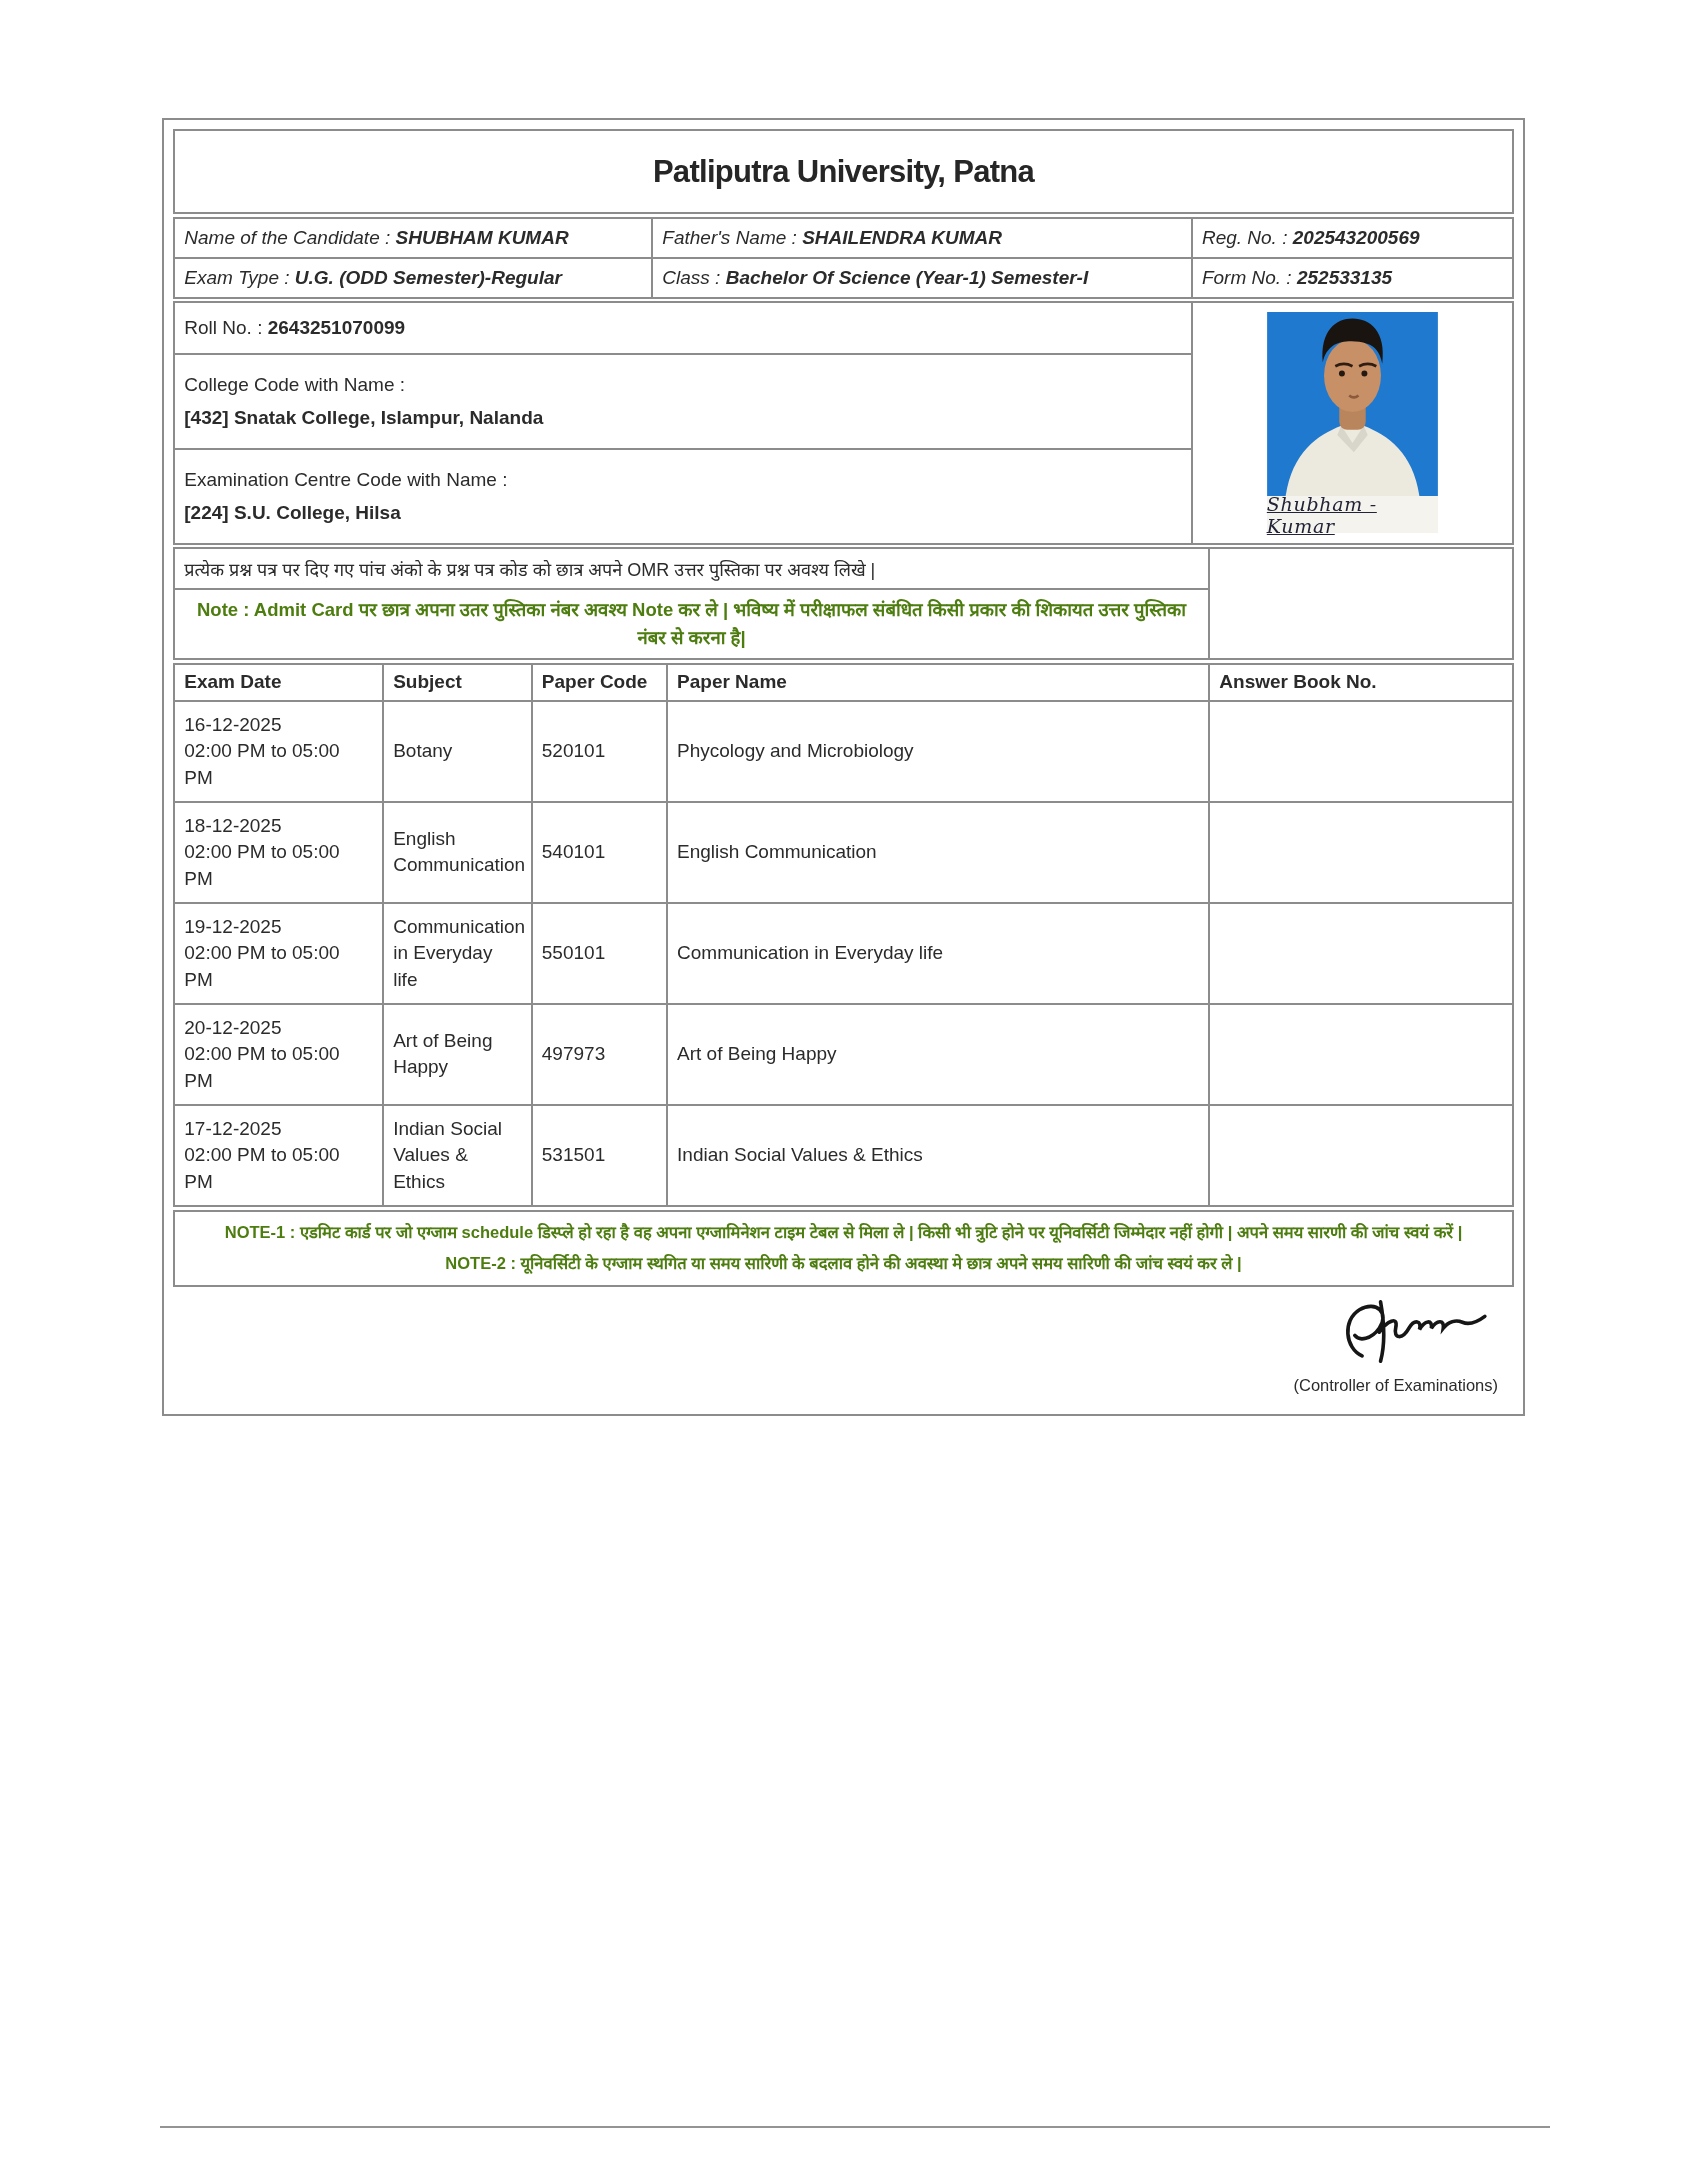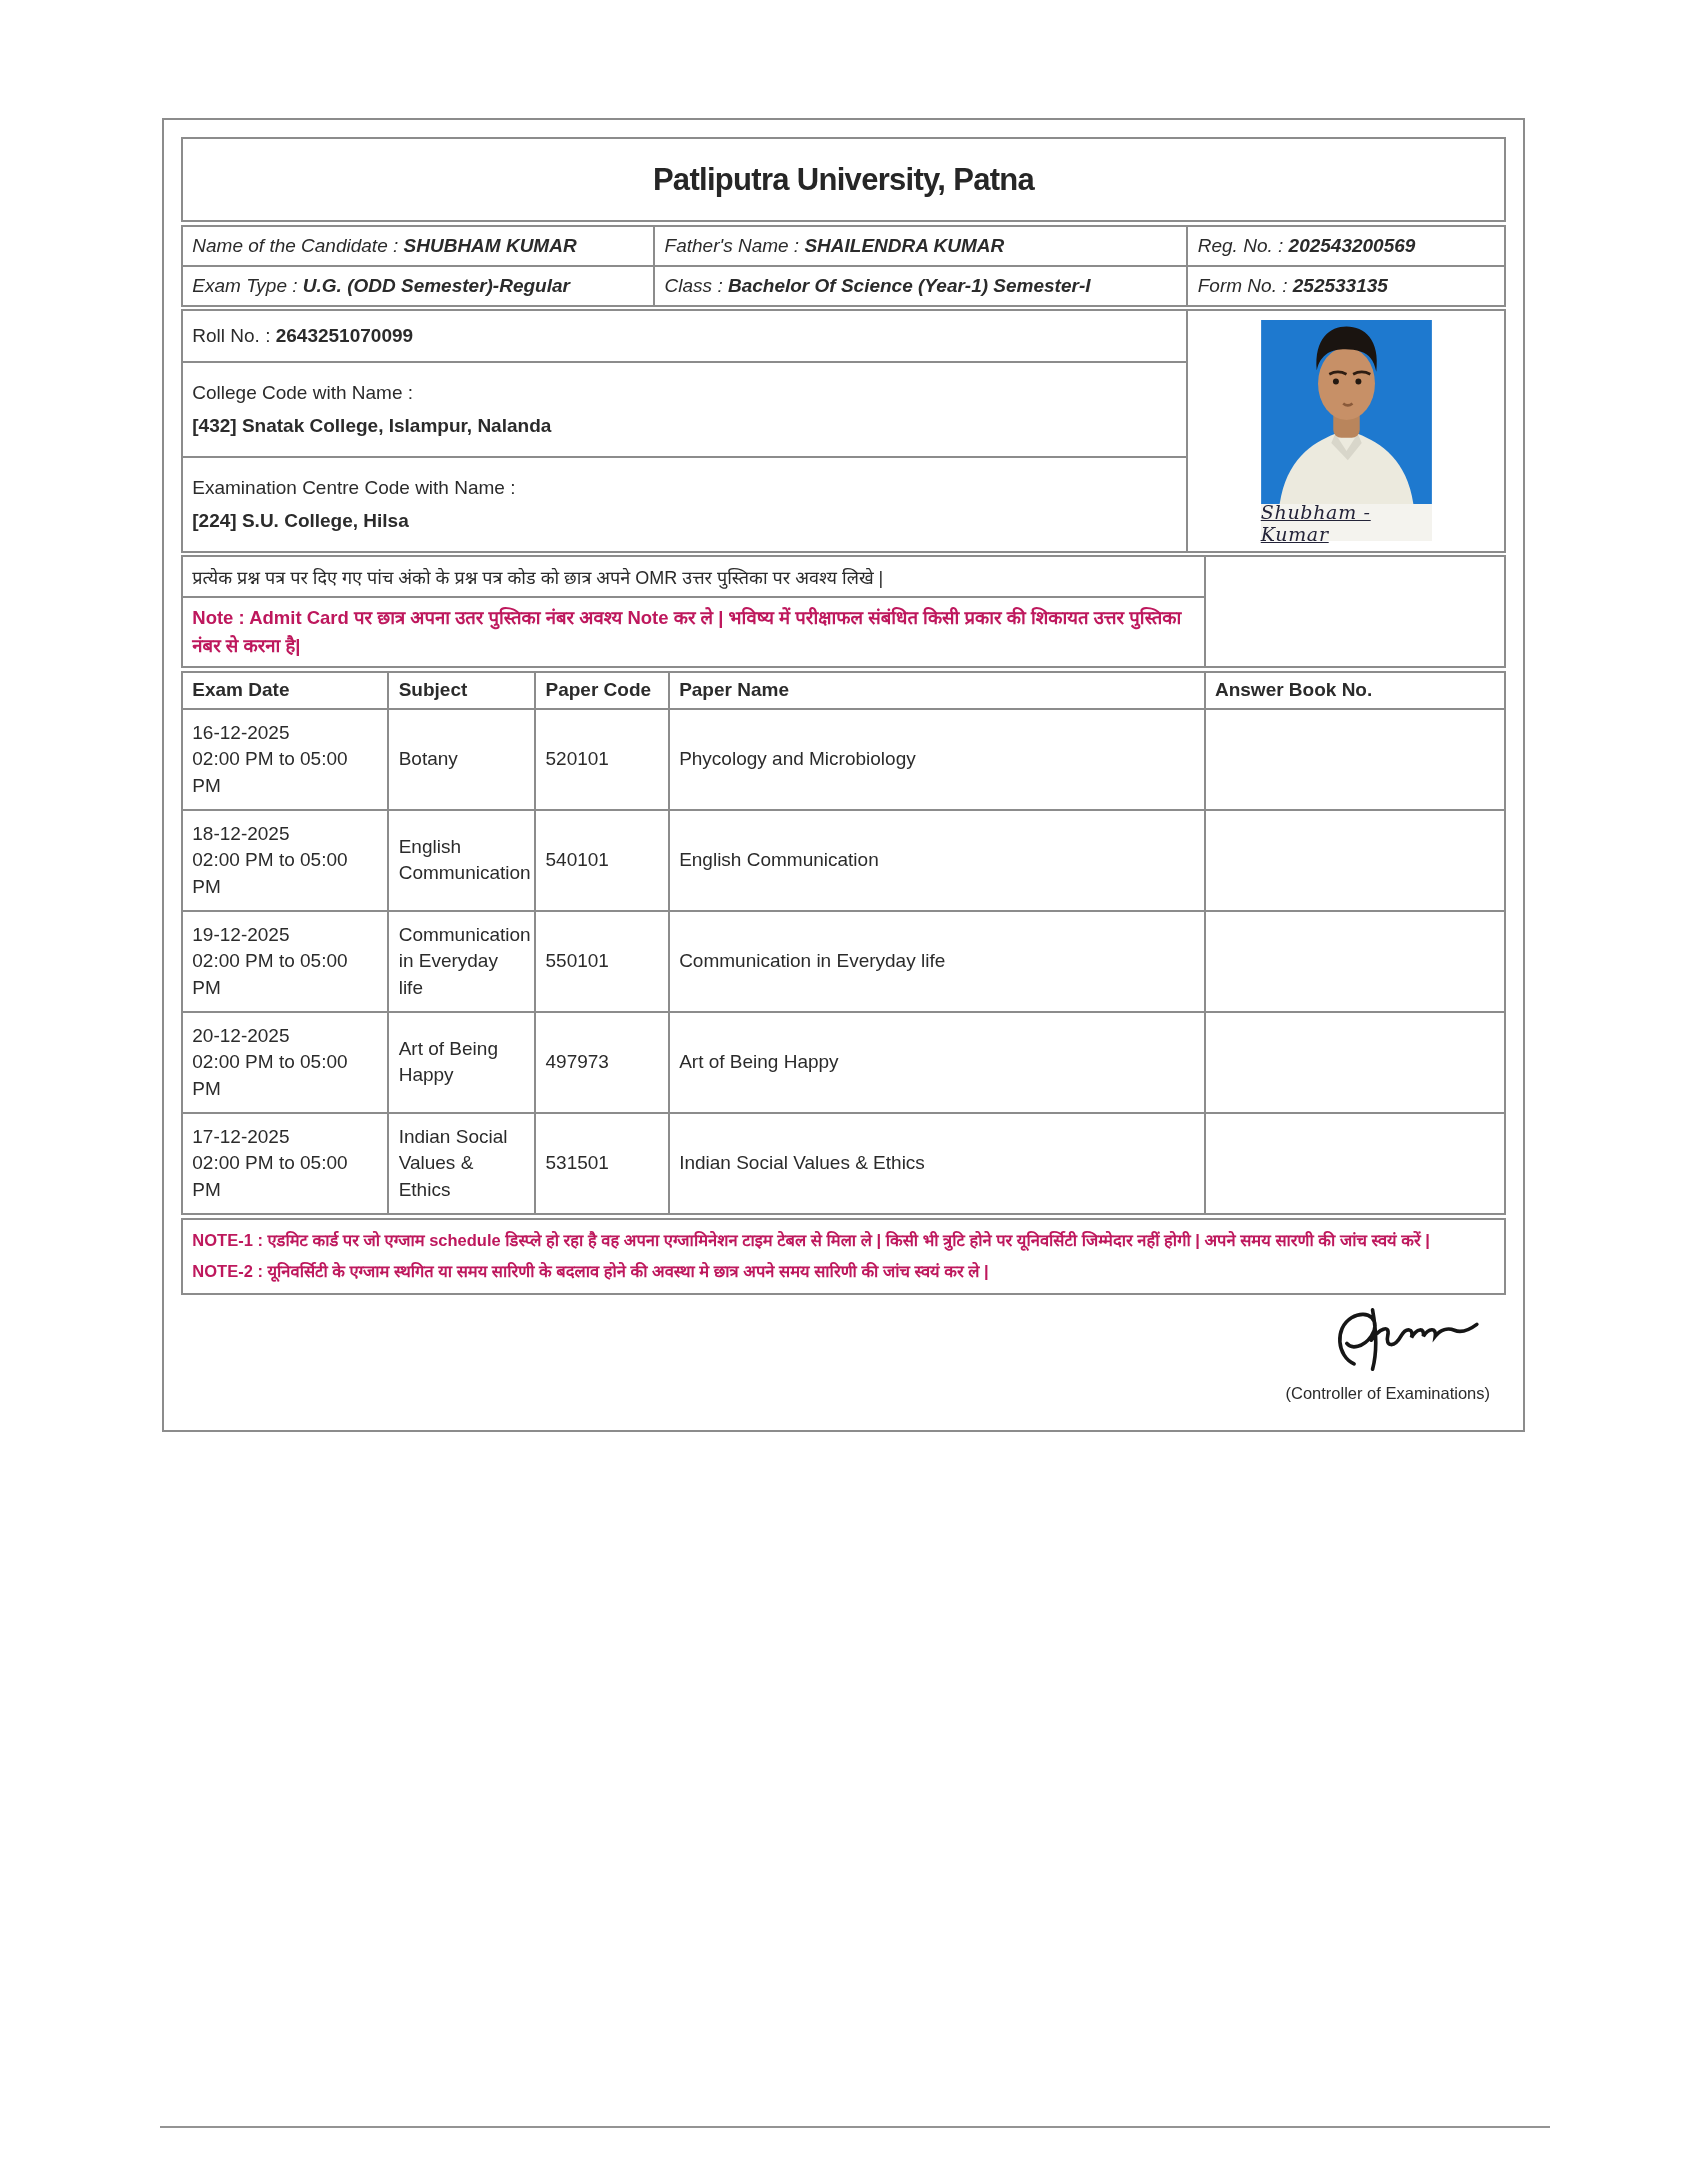--- a/index.html
+++ b/index.html
@@ -1,21 +1,21 @@
 <!DOCTYPE html>
 <html style="font-size:10.6px"><head>
 <meta charset="utf-8">
 <style>
   * { box-sizing: border-box; margin: 0; padding: 0; }
   html, body { width: 1687px; height: 2183px; background: #ffffff; }
   body { font-family: "Liberation Sans", "DejaVu Sans", sans-serif; color: #2b2b2b; font-size: 19px; }
 
   .card {
     position: absolute; left: 162px; top: 118px; width: 1363px;
-    border: 2px solid #8c8c8c; padding: 17px; background: #fff;
+    border: 2px solid #8c8c8c; padding: 9px; background: #fff;
   }
   table.tbl { width: 100%; border-collapse: collapse; table-layout: fixed; margin-top: 2.6px; }
   table.tbl:first-child { margin-top: 0; }
   table.tbl td { border: 2px solid #8c8c8c; padding: 5.3px 9.3px; vertical-align: middle; background: #fff; }
 
   .title-cell { height: 83px; text-align: center; }
   .uni-title { font-size: 31px; font-weight: bold; letter-spacing: -0.7px; color: #262626; }
   .admit-cell { height: 44px; text-align: center; }
   .admit-heading { font-size: 20px; font-weight: bold; color: #262626; }
 
@@ -33,21 +33,21 @@
   .photo-svg { display: block; width: 171px; height: 184px; }
   .photo-sign {
     width: 171px; height: 37px; background: #f4f3ee; color: #232338;
     font-family: "DejaVu Serif", serif; font-style: italic; font-size: 19px;
     display: flex; align-items: center; justify-content: center;
     text-decoration: underline; transform-origin: center; letter-spacing: 0.7px;
   }
 
   .hindi-cell { height: 41px; font-size: 18px; }
   .rednote-cell { height: 65px; font-size: 18.5px; font-weight: bold; line-height: 1.55; }
-  .red { color: #be185d; }
+  .red { color: #4d7c0f; text-align: center; }
 
   .exam-head td { height: 37px; font-weight: bold; }
   .exam-row td { height: 101px; }
   .c-date .date { display: block; }
   .c-date .time { display: inline-block; width: 169px; }
   td.top-pad { vertical-align: middle; line-height: 1.38; }
 
   .notes-cell { padding: 6.6px 9.3px; }
   .note-line { font-size: 16.5px; font-weight: bold; line-height: 1.9; white-space: nowrap; overflow: hidden; }
 

